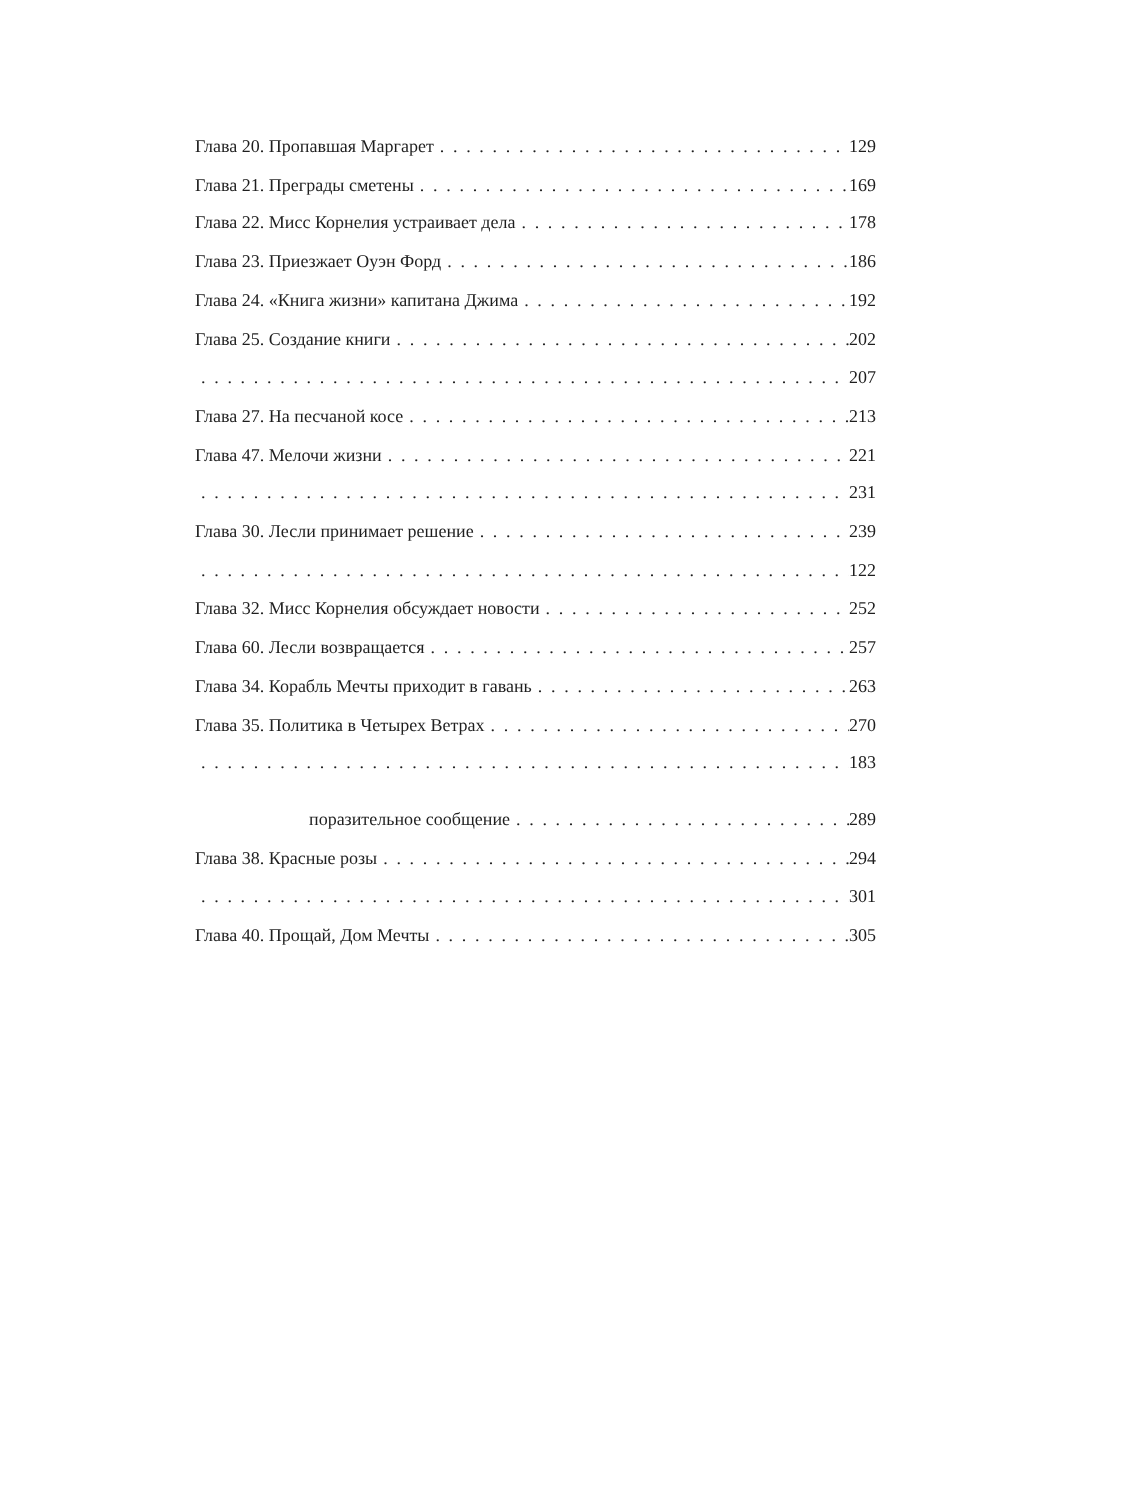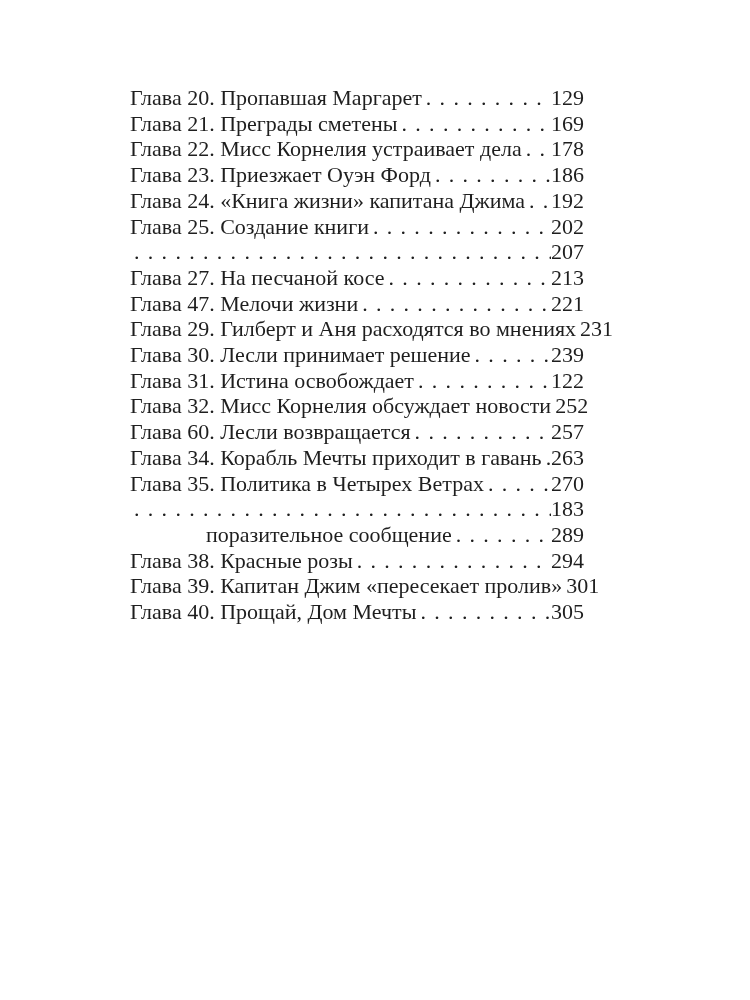--- a/index.html
+++ b/index.html
@@ -7,36 +7,37 @@
     padding: 0;
     background: #ffffff;
   }
   .page {
     position: relative;
     width: 750px;
     height: 1000px;
     background: #ffffff;
     overflow: hidden;
     font-family: "Liberation Serif", serif;
-    font-size: 22px;
+    font-size: 12px;
     line-height: 25.7px;
     color: #1e1e1e;
   }
   .toc {
     position: absolute;
     left: 130px;
     top: 85px;
     width: 454px;
   }
   .toc-row {
     display: flex;
     align-items: baseline;
   }
   .toc-row-cont {
     padding-left: 76px;
+    margin-top: 12px;
   }
   .toc-text {
     white-space: nowrap;
     flex: 0 0 auto;
   }
   .toc-leader {
     flex: 1 1 auto;
     min-width: 0;
     overflow: hidden;
     white-space: nowrap;
@@ -92,31 +93,29 @@
     <span class="toc-text">Глава 27. На песчаной косе</span>
     <span class="toc-leader">. . . . . . . . . . . . . . . . . . . . . . . . . . . . . . . . . . . . . . . . . . . . . . . . . . . . . . . . . . . .</span>
     <span class="toc-page">213</span>
   </div>
       <div class="toc-row">
     <span class="toc-text">Глава 47. Мелочи жизни</span>
     <span class="toc-leader">. . . . . . . . . . . . . . . . . . . . . . . . . . . . . . . . . . . . . . . . . . . . . . . . . . . . . . . . . . . .</span>
     <span class="toc-page">221</span>
   </div>
       <div class="toc-row">
-    <span class="toc-text">Глава 29. Гилберт и Аня расходятся во мнениях</span>
     <span class="toc-leader">. . . . . . . . . . . . . . . . . . . . . . . . . . . . . . . . . . . . . . . . . . . . . . . . . . . . . . . . . . . .</span>
     <span class="toc-page">231</span>
   </div>
       <div class="toc-row">
     <span class="toc-text">Глава 30. Лесли принимает решение</span>
     <span class="toc-leader">. . . . . . . . . . . . . . . . . . . . . . . . . . . . . . . . . . . . . . . . . . . . . . . . . . . . . . . . . . . .</span>
     <span class="toc-page">239</span>
   </div>
       <div class="toc-row">
-    <span class="toc-text">Глава 31. Истина освобождает</span>
     <span class="toc-leader">. . . . . . . . . . . . . . . . . . . . . . . . . . . . . . . . . . . . . . . . . . . . . . . . . . . . . . . . . . . .</span>
     <span class="toc-page">122</span>
   </div>
       <div class="toc-row">
     <span class="toc-text">Глава 32. Мисс Корнелия обсуждает новости</span>
     <span class="toc-leader">. . . . . . . . . . . . . . . . . . . . . . . . . . . . . . . . . . . . . . . . . . . . . . . . . . . . . . . . . . . .</span>
     <span class="toc-page">252</span>
   </div>
       <div class="toc-row">
     <span class="toc-text">Глава 60. Лесли возвращается</span>
@@ -141,21 +140,20 @@
     <span class="toc-text">поразительное сообщение</span>
     <span class="toc-leader">. . . . . . . . . . . . . . . . . . . . . . . . . . . . . . . . . . . . . . . . . . . . . . . . . . . . . . . . . . . .</span>
     <span class="toc-page">289</span>
   </div>
       <div class="toc-row">
     <span class="toc-text">Глава 38. Красные розы</span>
     <span class="toc-leader">. . . . . . . . . . . . . . . . . . . . . . . . . . . . . . . . . . . . . . . . . . . . . . . . . . . . . . . . . . . .</span>
     <span class="toc-page">294</span>
   </div>
       <div class="toc-row">
-    <span class="toc-text">Глава 39. Капитан Джим «пересекает пролив»</span>
     <span class="toc-leader">. . . . . . . . . . . . . . . . . . . . . . . . . . . . . . . . . . . . . . . . . . . . . . . . . . . . . . . . . . . .</span>
     <span class="toc-page">301</span>
   </div>
       <div class="toc-row">
     <span class="toc-text">Глава 40. Прощай, Дом Мечты</span>
     <span class="toc-leader">. . . . . . . . . . . . . . . . . . . . . . . . . . . . . . . . . . . . . . . . . . . . . . . . . . . . . . . . . . . .</span>
     <span class="toc-page">305</span>
   </div>
     </div>
 </div>

